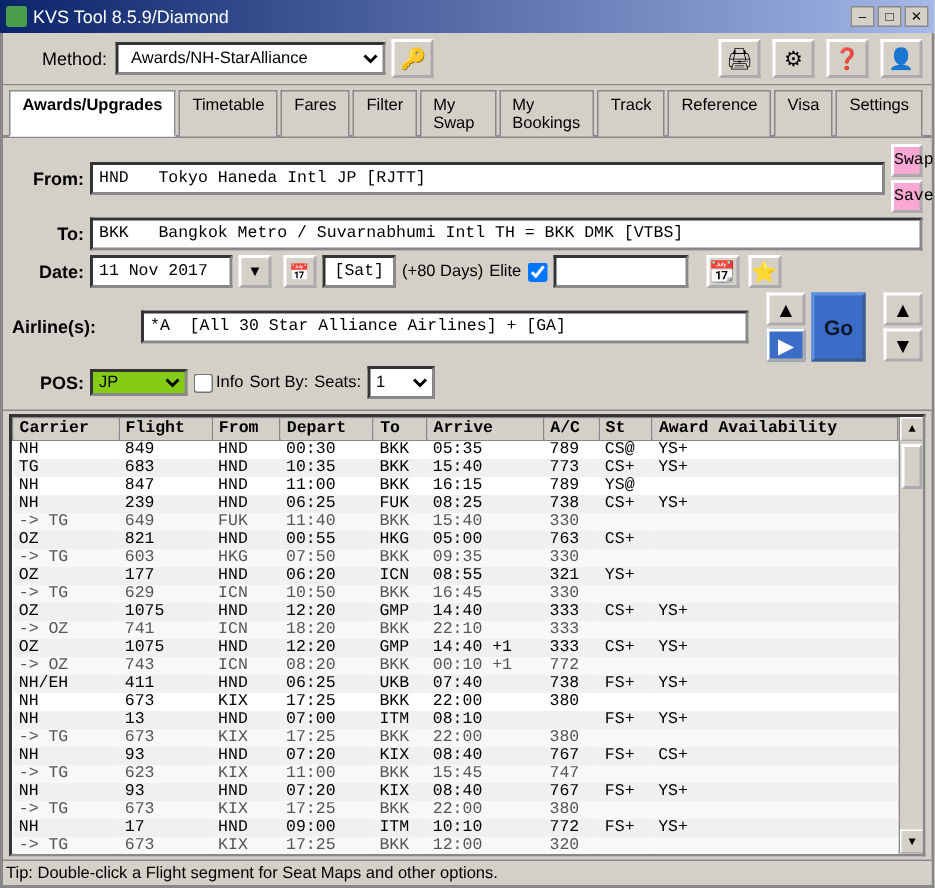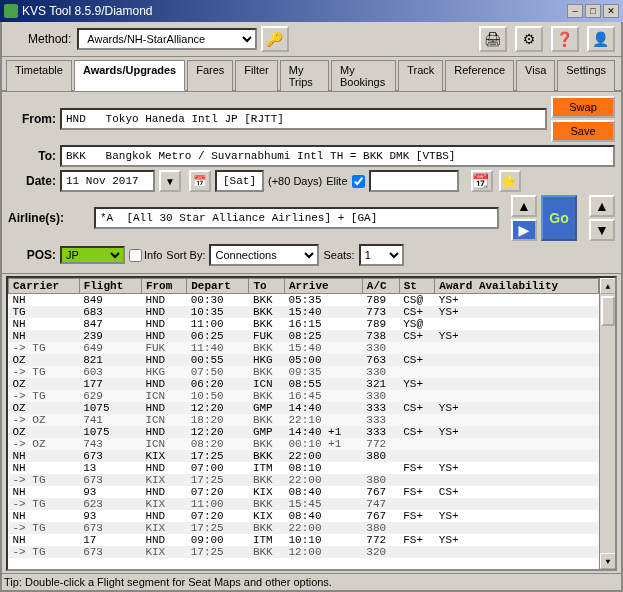--- a/index.html
+++ b/index.html
@@ -147,25 +147,25 @@
       font-size: 11px;
       padding: 1px 4px;
     }
     .form-side-btns {
       display: flex;
       flex-direction: column;
       margin-left: 4px;
       gap: 2px;
     }
     .small-btn {
-      width: 64px;
-      height: 22px;
-      background: #f97316;
+      width: 21px;
+      height: 22px;
+      background: #f9a8d4;
       border: 2px outset #fff;
-      font-family: Liberation Sans, sans-serif;
+      font-family: Liberation Mono, monospace;
       font-size: 11px;
       cursor: pointer;
       text-align: center;
     }
     .date-row {
       display: flex;
       align-items: center;
       gap: 4px;
     }
     .date-input {
@@ -412,25 +412,25 @@
       <button class="toolbar-icon-btn">
         <span>❓</span>
       </button>
       <button class="toolbar-icon-btn">
         <span>👤</span>
       </button>
     </div>
   </div>
 
   <div class="nav-tabs">
+    <div class="tab active">Awards/Upgrades</div>
     <div class="tab">Timetable</div>
-    <div class="tab active">Awards/Upgrades</div>
     <div class="tab">Fares</div>
     <div class="tab">Filter</div>
-    <div class="tab">My Trips</div>
+    <div class="tab">My Swap</div>
     <div class="tab">My Bookings</div>
     <div class="tab">Track</div>
     <div class="tab">Reference</div>
     <div class="tab">Visa</div>
     <div class="tab">Settings</div>
   </div>
 
   <div class="form-area">
 
     <div class="form-row">
@@ -478,42 +478,39 @@
       <div class="airline-row" style="flex:1;">
         <input class="airline-input" type="text" value="*A  [All 30 Star Alliance Airlines] + [GA]" style="">
         <div class="go-section">
           <button class="toolbar-icon-btn" style="width:26px;height:22px;">
             <span>▲</span>
           </button>
           <button class="toolbar-icon-btn" style="width:26px;height:22px;background:#3a6cc8;color:white;">
             <span>▶</span>
           </button>
         </div>
-        <button class="go-btn" style="width:36px;height:46px;font-size:14px;font-weight:bold;background:#3a6cc8;color:#bef264;border:2px outset #6090e0;">Go</button>
+        <button class="go-btn" style="width:36px;height:46px;font-size:14px;font-weight:bold;background:#3a6cc8;color:#0f172a;border:2px outset #6090e0;">Go</button>
         <div class="go-section">
           <button class="toolbar-icon-btn" style="width:26px;height:22px;">▲</button>
           <button class="toolbar-icon-btn" style="width:26px;height:22px;">▼</button>
         </div>
       </div>
     </div>
 
     <div class="form-row">
       <span class="form-label">POS:</span>
       <div class="pos-row">
         <select class="pos-select">
           <option>JP</option>
         </select>
         <div class="info-checkbox">
           <input type="checkbox" style="">
           <span>Info</span>
         </div>
         <span class="sort-label">Sort By:</span>
-        <select class="sort-select">
-          <option>Connections</option>
-        </select>
         <span class="seats-label">Seats:</span>
         <select class="seats-select">
           <option>1</option>
         </select>
       </div>
     </div>
   </div>
 
   <div class="table-container">
     <div style="overflow-y:scroll;height:100%;padding-right:16px;">
@@ -669,20 +666,31 @@
               <td style="color: rgb(85, 85, 85);">743</td>
               <td style="color: rgb(85, 85, 85);">ICN</td>
               <td style="color: rgb(85, 85, 85);">08:20</td>
               <td style="color: rgb(85, 85, 85);">BKK</td>
               <td style="color: rgb(85, 85, 85);">00:10 +1</td>
               <td style="color: rgb(85, 85, 85);">772</td>
               <td style="color: rgb(85, 85, 85);"></td>
               <td style="color: rgb(85, 85, 85);"></td>
             </tr>
             <tr>
+              <td>NH/EH</td>
+              <td>411</td>
+              <td>HND</td>
+              <td>06:25</td>
+              <td>UKB</td>
+              <td>07:40</td>
+              <td>738</td>
+              <td>FS+</td>
+              <td>YS+</td>
+            </tr>
+            <tr>
               <td>NH</td>
               <td>673</td>
               <td>KIX</td>
               <td>17:25</td>
               <td>BKK</td>
               <td>22:00</td>
               <td>380</td>
               <td></td>
               <td></td>
             </tr>

